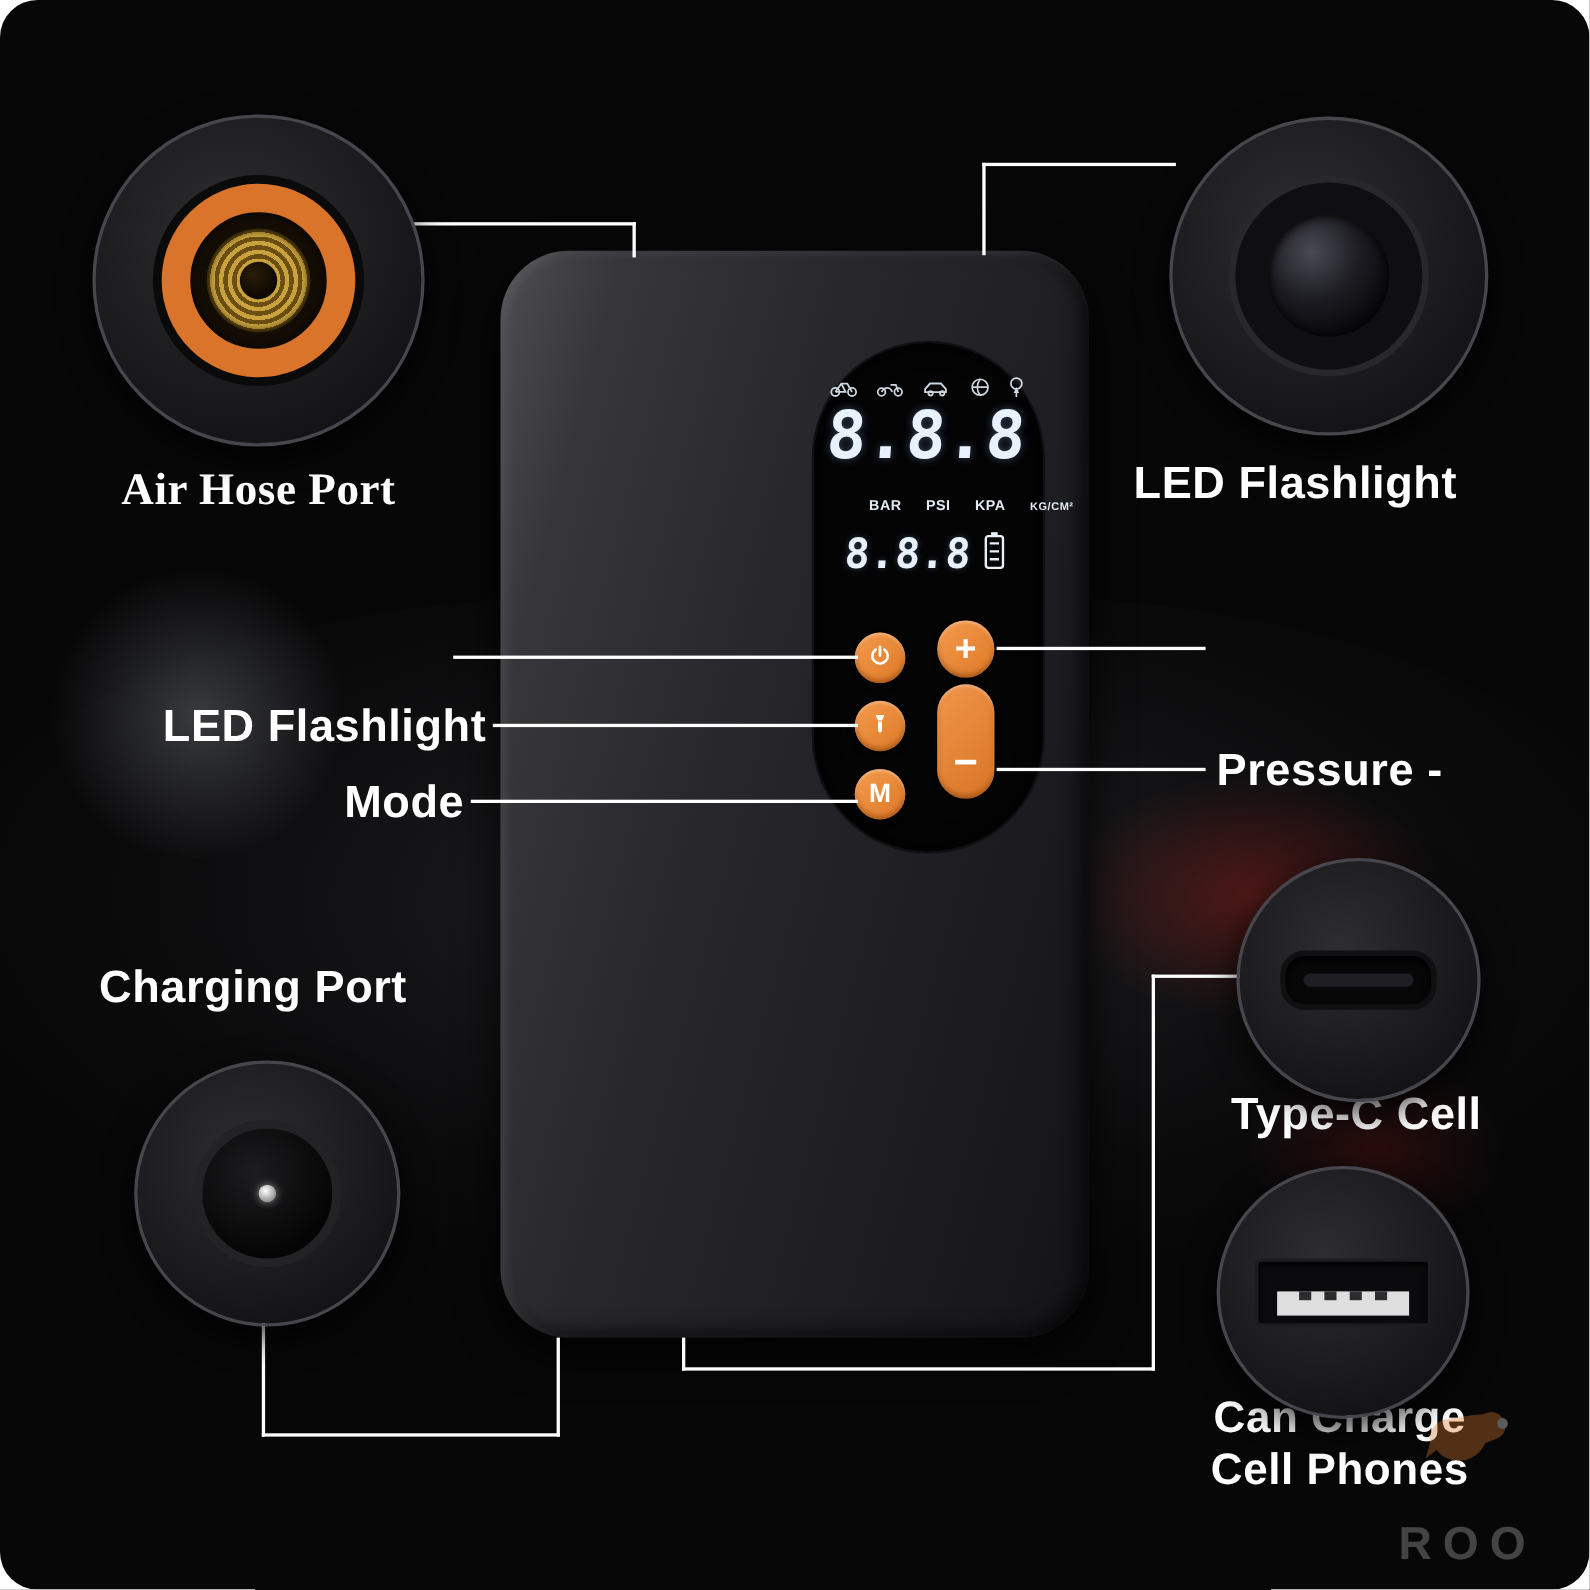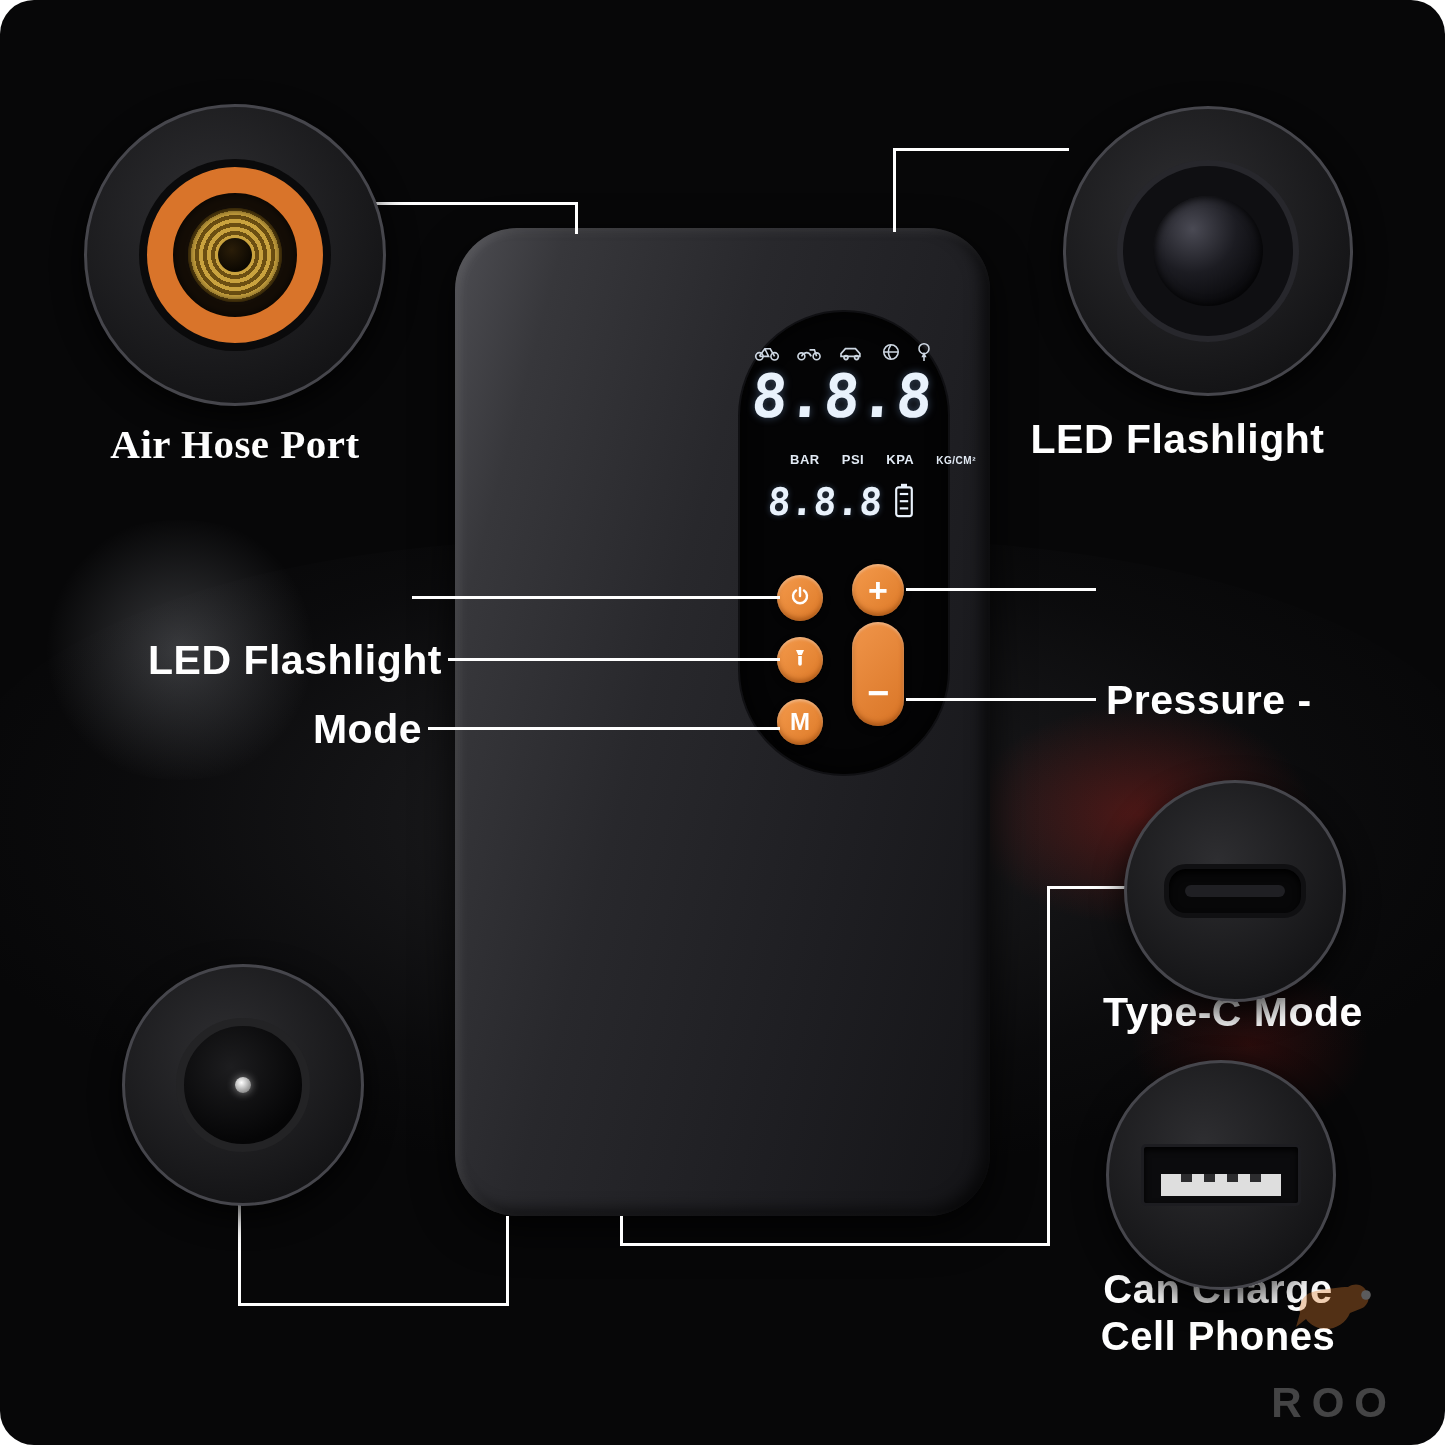--- a/index.html
+++ b/index.html
@@ -202,21 +202,22 @@
     <div class="hline" style="left:1047px;top:886px;width:80px;"></div>
     <div class="vline" style="left:1047px;top:886px;height:360px;"></div>
     <div class="hline" style="left:620px;top:1243px;width:430px;"></div>
     <div class="vline" style="left:620px;top:1216px;height:30px;"></div>
 
     <div class="label t-center" style="left:40px;top:420px;width:390px;font-family:Liberation Serif, serif;">Air Hose Port</div>
     <div class="label t-center" style="left:1005px;top:415px;width:345px;">LED Flashlight</div>
     <div class="label t-right" style="left:60px;top:636px;width:382px;">LED Flashlight</div>
     <div class="label t-right" style="left:150px;top:705px;width:272px;">Mode</div>
     <div class="label t-left" style="left:1106px;top:676px;width:310px;">Pressure -</div>
-    <div class="label t-center" style="left:1072px;top:988px;width:322px;">Type-C Mode</div>
+    <div class="label t-center" style="left:40px;top:873px;width:380px;">Charging Port</div>
+    <div class="label t-center" style="left:1072px;top:988px;width:322px;">Type-C Cell</div>
     <div class="label t-center" style="left:1053px;top:1266px;width:330px;font-size:40px;">
       <div>Can Charge</div>
       <div>Cell Phones</div>
     </div>
 
     <div class="c-circle" style="left:84px;top:104px;width:296px;height:296px;">
       <div class="air-ring">
         <div class="air-brass">
           <div class="air-hole"></div>
         </div>

